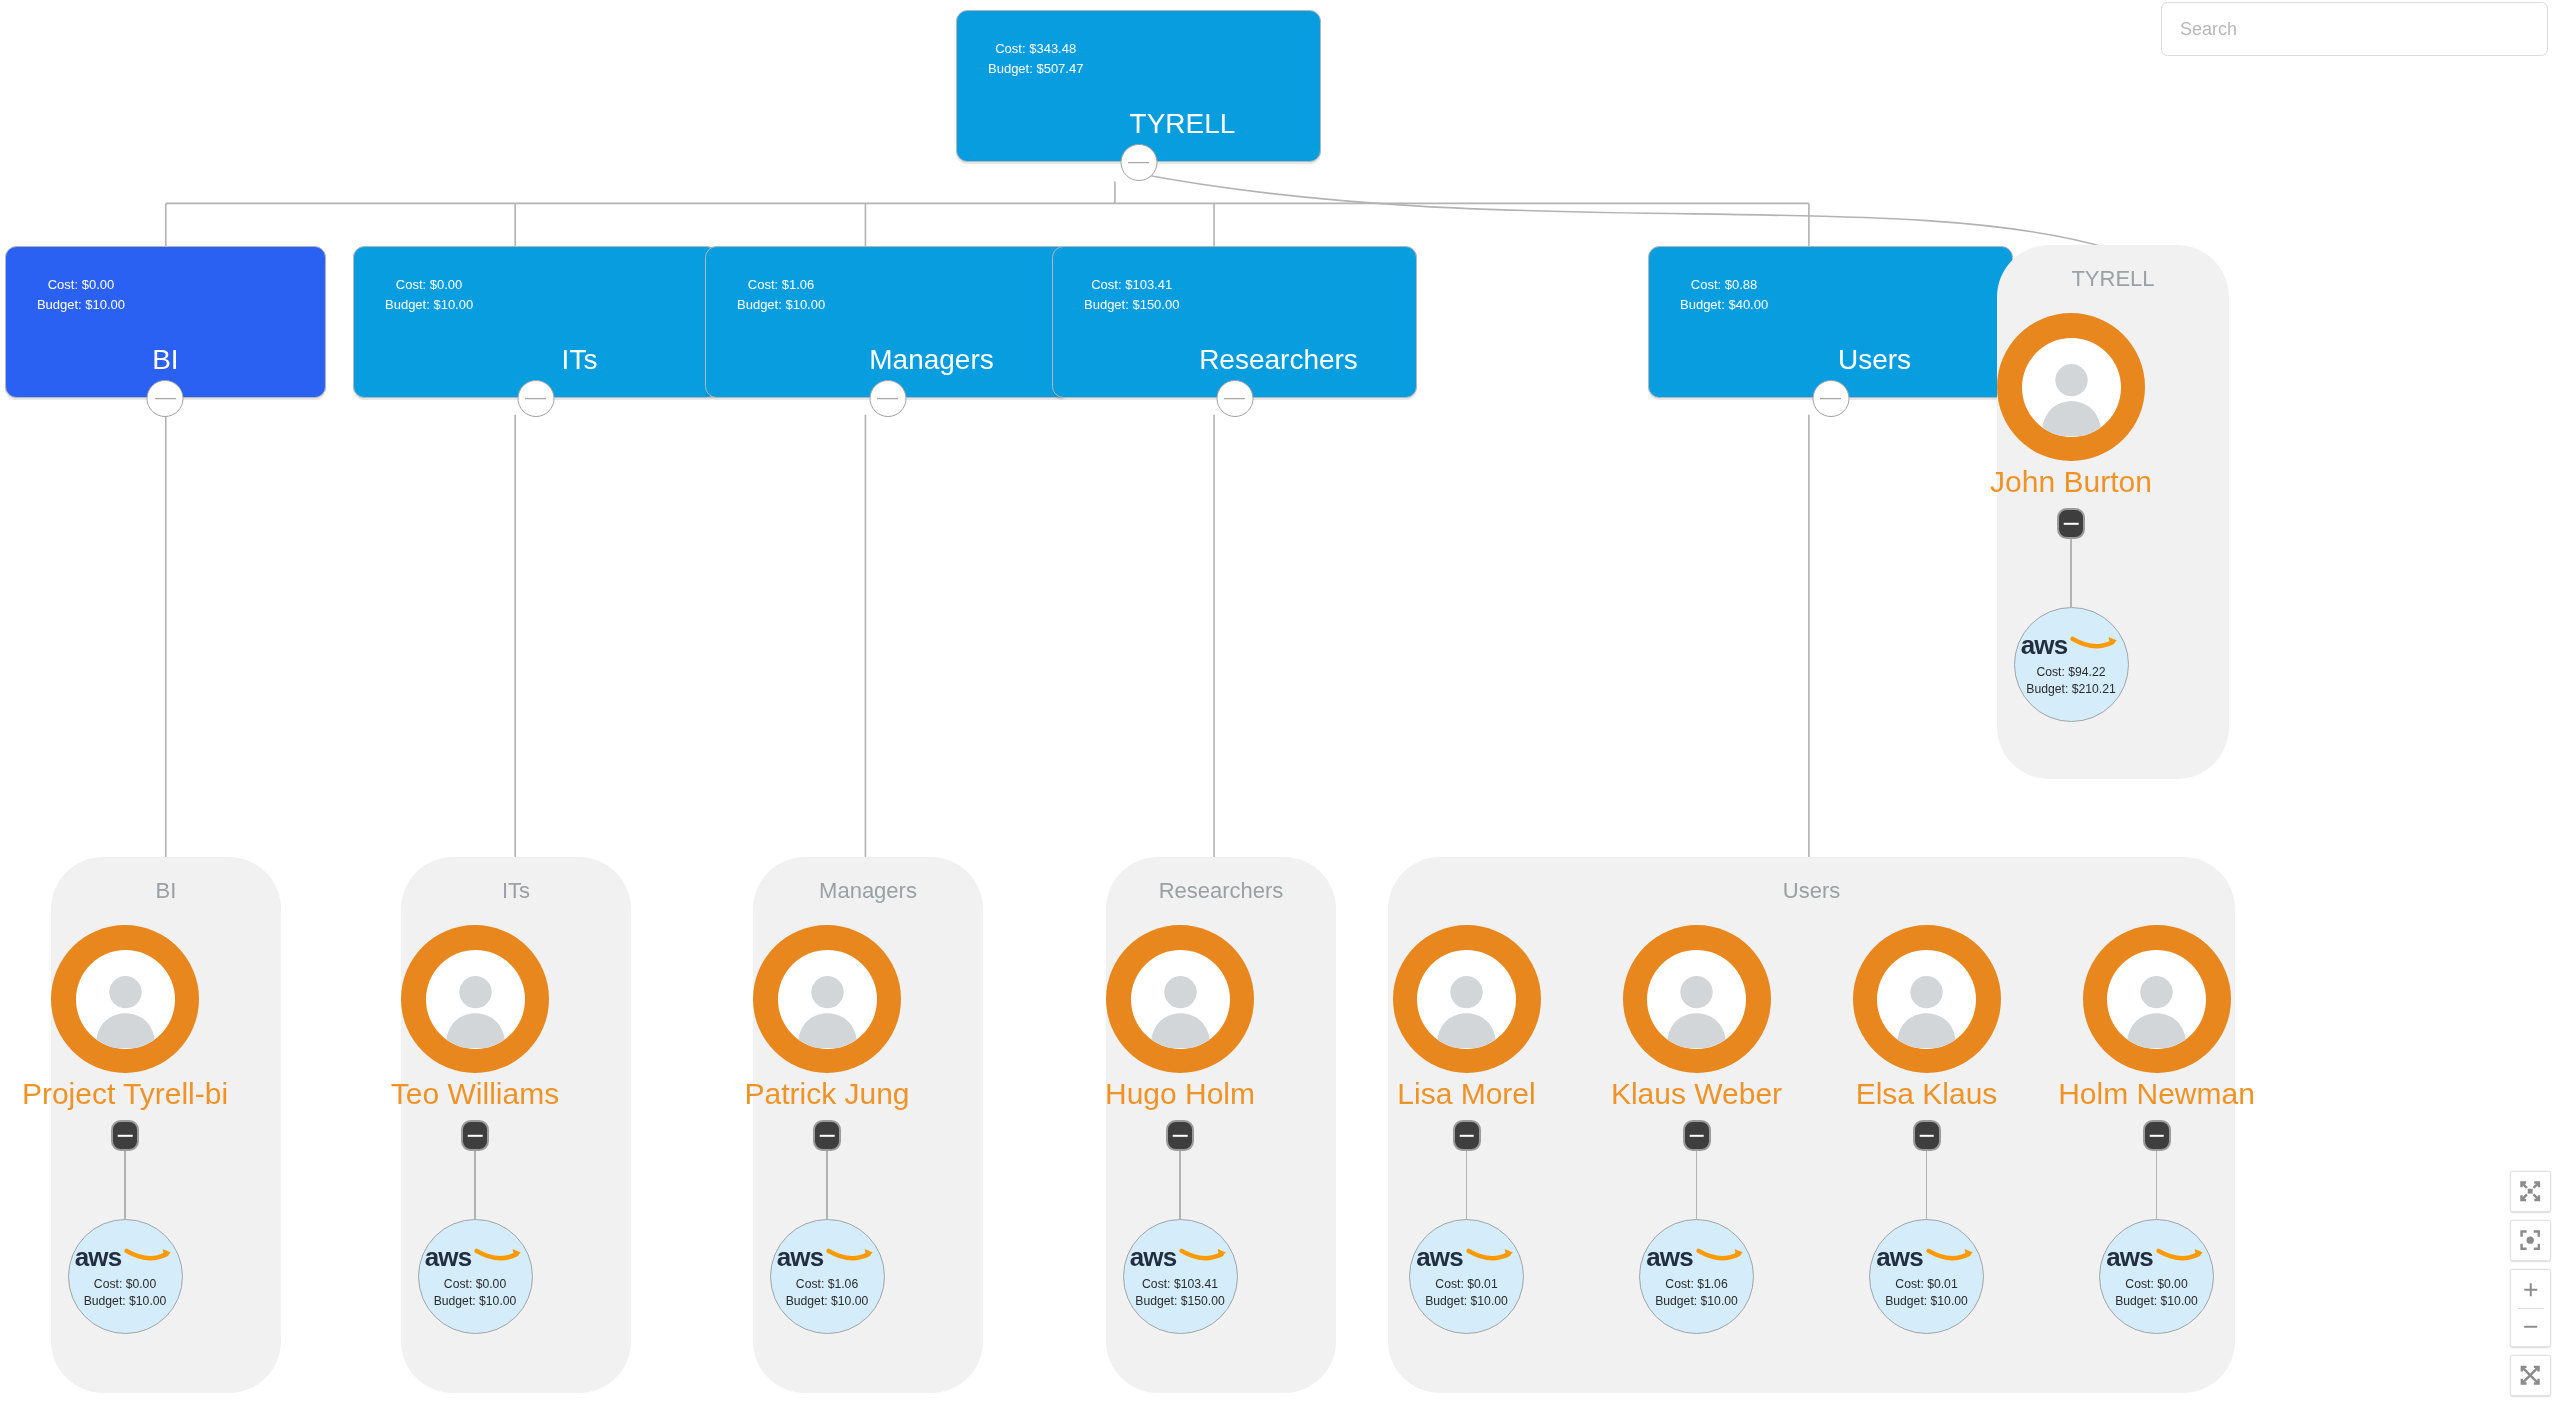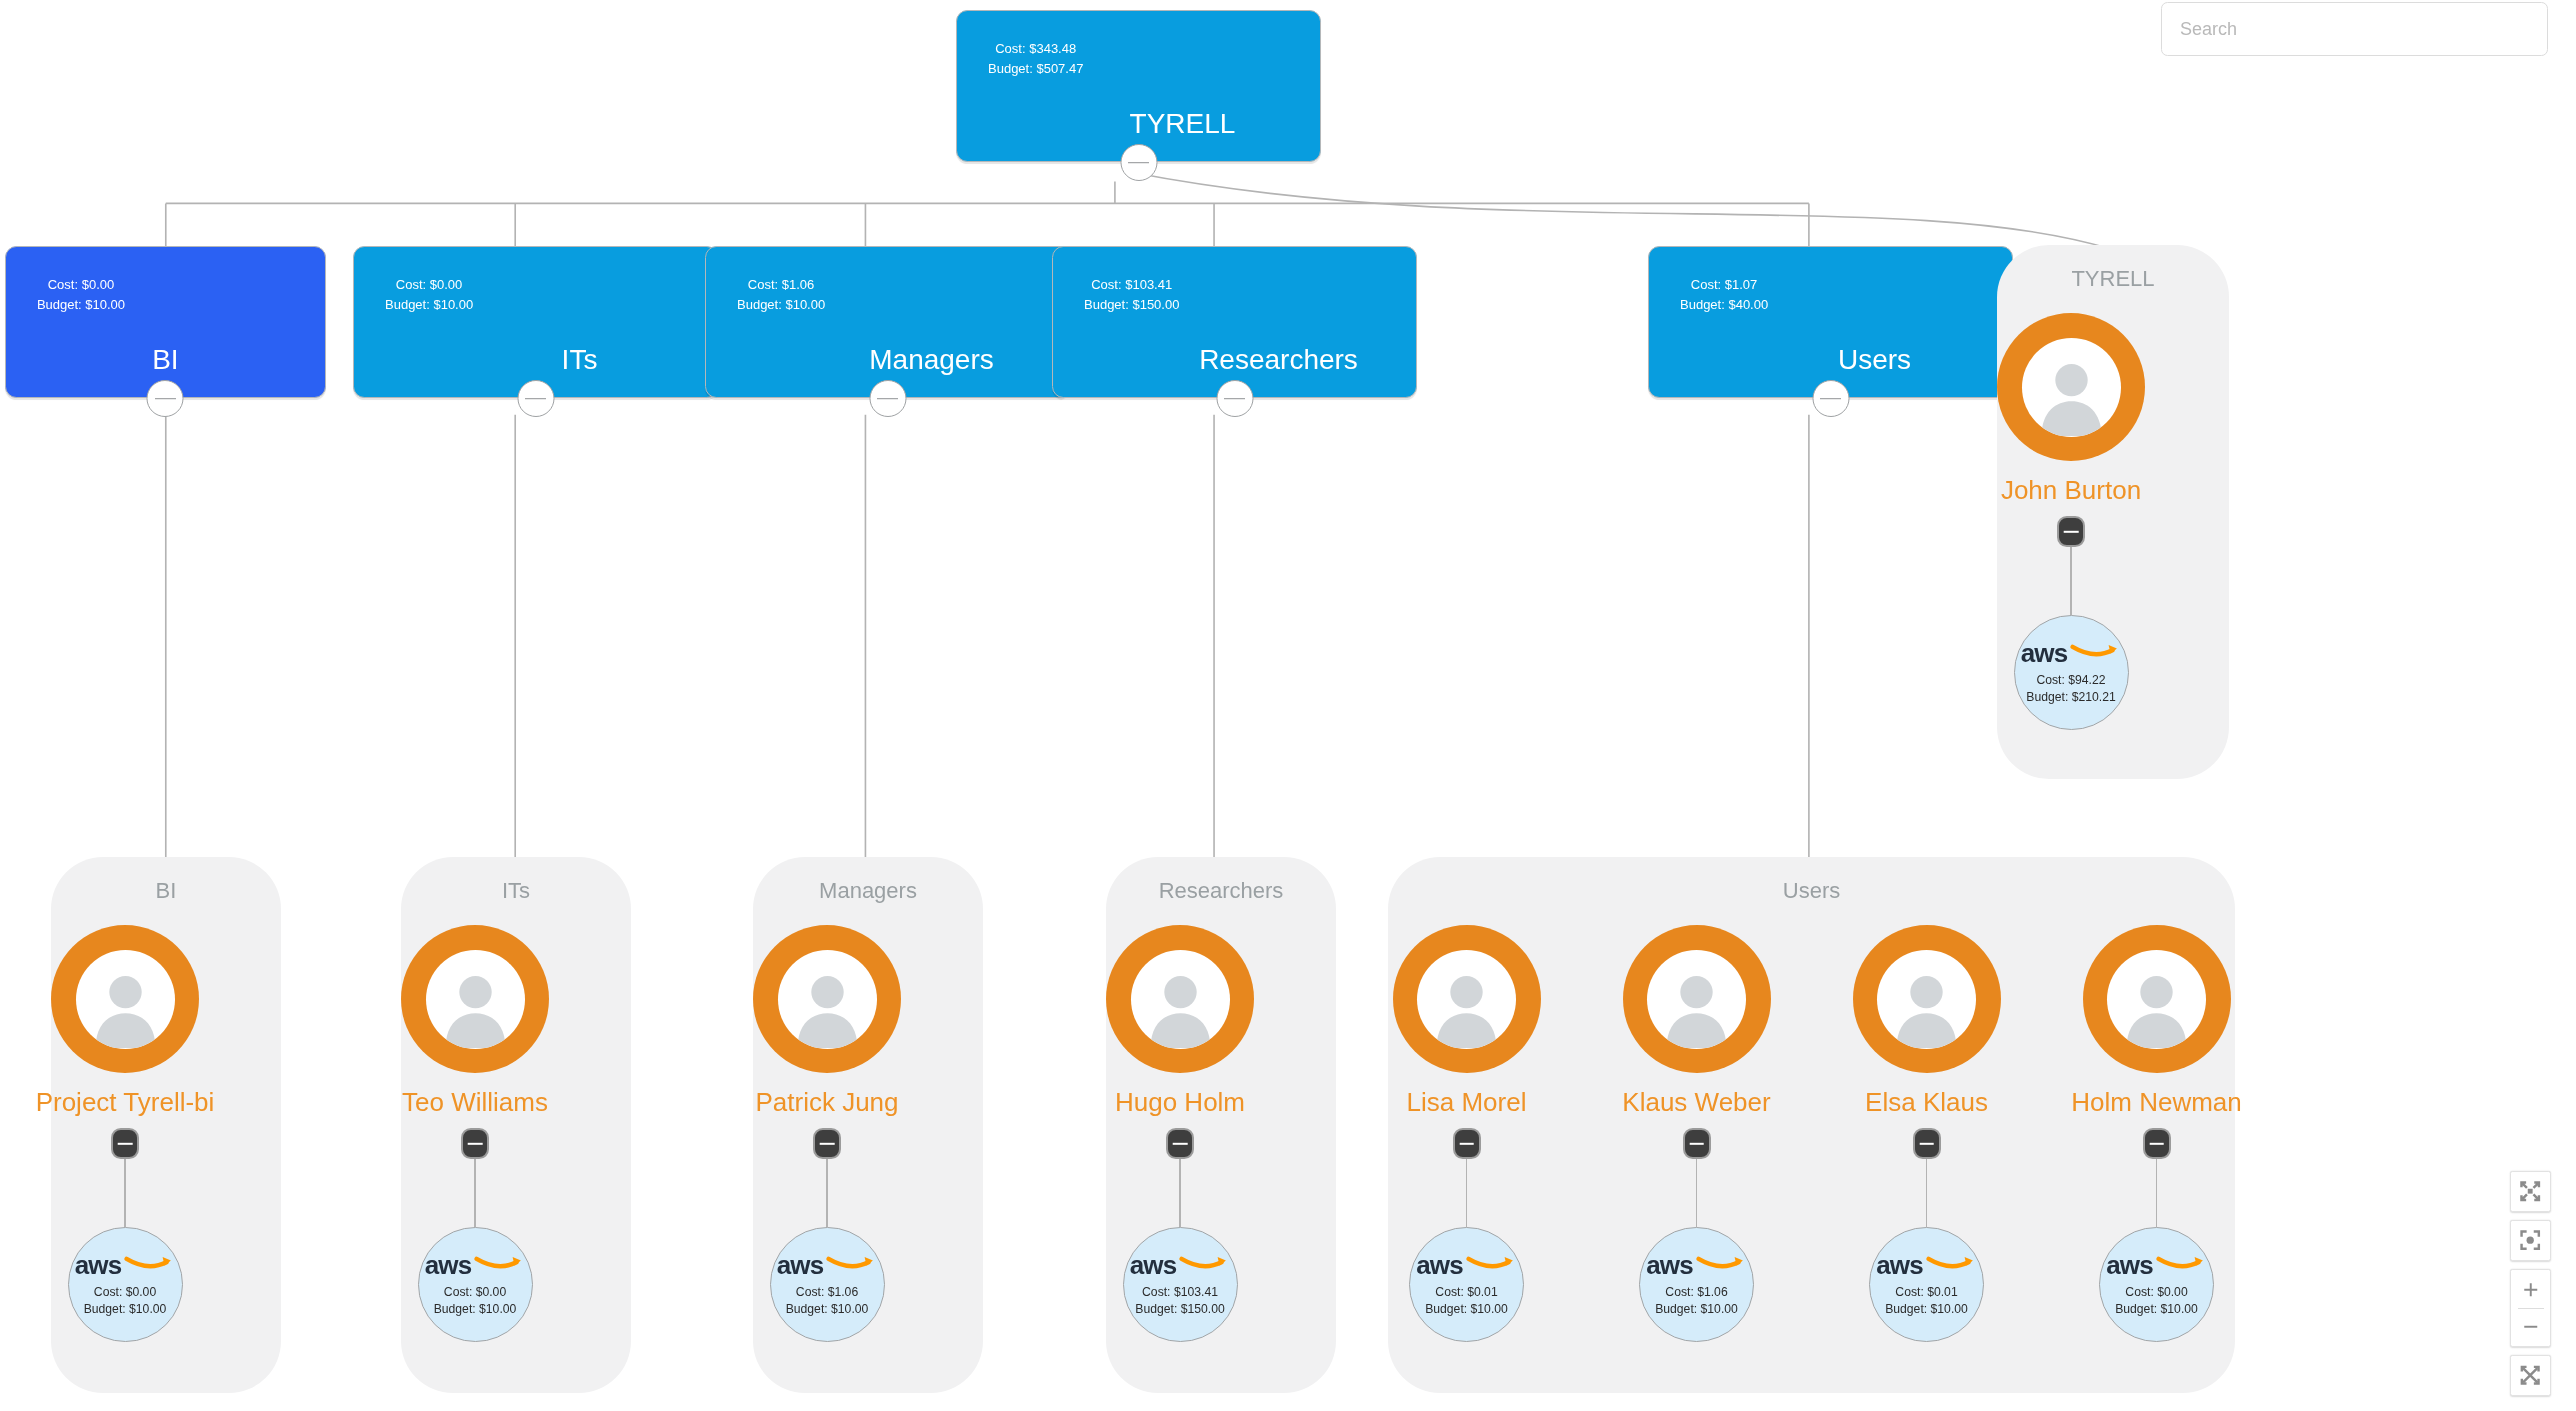--- a/index.html
+++ b/index.html
@@ -41,21 +41,21 @@
   .card-users{left:1388px;top:857px;width:847px;height:536px;}
   .card-title{text-align:center;padding-top:21px;font-size:22px;color:#9aa0a3;}
   .person-row{display:flex;justify-content:center;gap:82px;}
   .person{display:flex;flex-direction:column;align-items:center;margin-top:21px;width:148px;}
   .avatar-ring{width:148px;height:148px;border-radius:50%;background:#e7871e;
                display:flex;align-items:center;justify-content:center;cursor:pointer;}
   .avatar-inner{width:99px;height:99px;border-radius:50%;background:#fff;overflow:hidden;
                 display:flex;align-items:flex-end;justify-content:center;}
   .person-glyph{width:81px;height:83px;}
   .person-glyph .fillpart{fill:#d2d6d9;}
-  .person-name{margin-top:16px;height:26px;line-height:26px;font-size:26px;color:#ef9327;white-space:nowrap;}
+  .person-name{margin-top:8px;height:26px;line-height:26px;font-size:30px;color:#ef9327;white-space:nowrap;}
   .minus-btn{margin-top:13px;width:28px;height:31px;background:#3e3e3e;border:2.4px solid #9b9b9b;
              border-radius:9.8px;position:relative;box-sizing:border-box;cursor:pointer;}
   .minus-btn .mline{position:absolute;left:50%;top:50%;transform:translate(-50%,-50%);
              width:14.6px;height:2.4px;background:#fff;}
   .drop-line{width:1.6px;height:68px;background:#b3b3b3;}
   .aws-circle{width:115px;height:115px;border-radius:50%;background:#d5ecfa;
               border:1.6px solid #a2a5a7;box-sizing:border-box;display:flex;flex-direction:column;
               align-items:center;justify-content:center;cursor:pointer;}
   .aws-logo{display:flex;flex-direction:row;align-items:center;line-height:1;}
   .aws-text{font-size:26px;font-weight:bold;color:#232f3e;letter-spacing:-0.8px;}
@@ -147,21 +147,21 @@
       <div>Budget: $150.00</div>
     </div>
     <div class="node-label">Researchers</div>
     <div class="collapse-circle">
       <span class="hline"></span>
     </div>
   </div>
 
   <div class="org-node default node-users">
     <div class="node-cost">
-      <div>Cost: $1.07</div>
+      <div>Cost: $0.88</div>
       <div>Budget: $40.00</div>
     </div>
     <div class="node-label">Users</div>
     <div class="collapse-circle">
       <span class="hline"></span>
     </div>
   </div>
 
   <div class="person-card card-tyrell">
     <div class="card-title">TYRELL</div>

